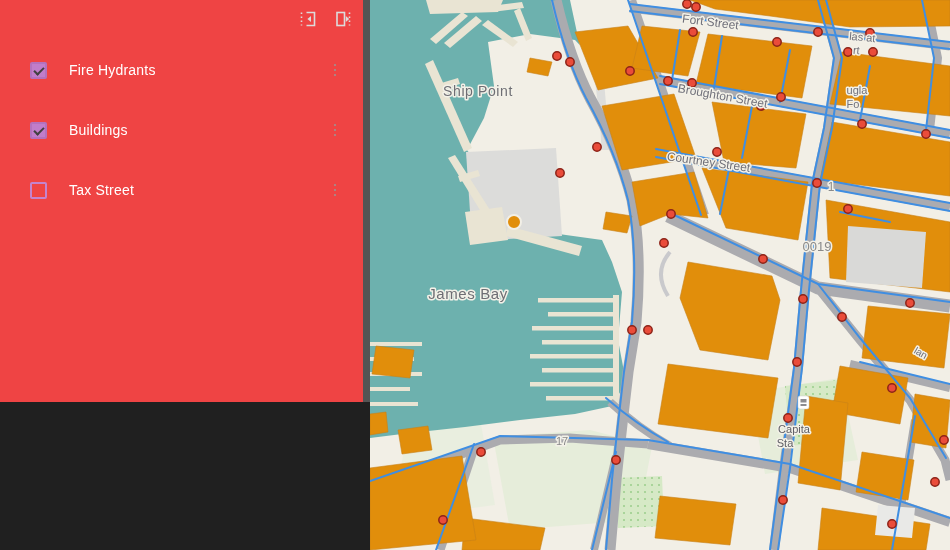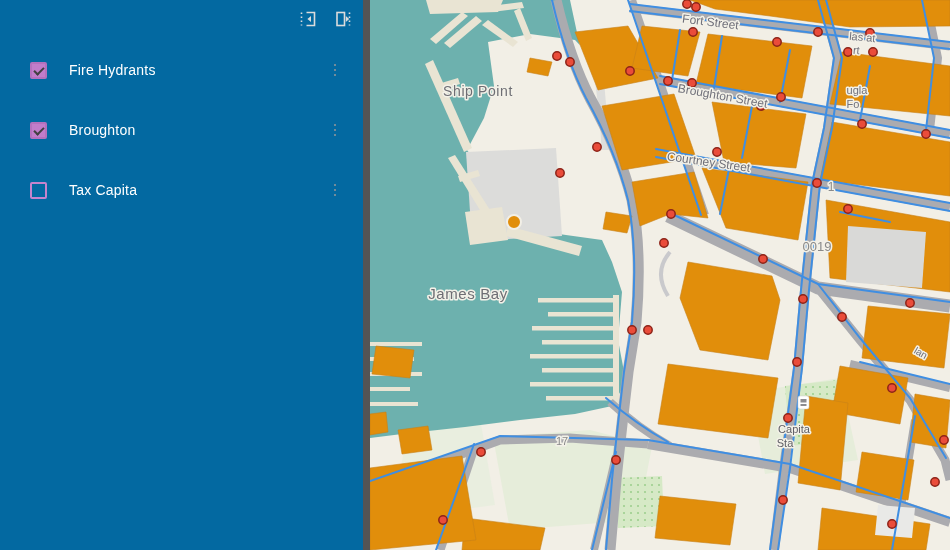--- a/index.html
+++ b/index.html
@@ -1,20 +1,20 @@
 <!DOCTYPE html>
 <html><head>
 <meta charset="utf-8">
 <style>
   html,body{margin:0;padding:0;background:#202020;}
   body{width:950px;height:550px;overflow:hidden;font-family:"Liberation Sans",sans-serif;}
   .app{display:flex;width:950px;height:550px;}
 
   
-  .sidebar{position:relative;width:370px;height:550px;background:#0369a1;flex:0 0 370px;}
+  .sidebar{position:relative;width:370px;height:402px;background:#ef4444;flex:0 0 370px;}
   .sidebar .edge{position:absolute;top:0;right:0;width:7px;height:100%;background:#545454;}
   .panel-tools{position:absolute;top:8px;right:16px;display:flex;gap:13px;}
   .tool-btn{width:22px;height:22px;display:flex;align-items:center;justify-content:center;cursor:pointer;background:transparent;border:none;padding:0;}
   .tool-btn svg{width:20px;height:20px;}
   .layers{padding-top:40px;}
   .layer-row{display:flex;align-items:center;height:60px;padding:0 30px;}
   .cb{position:relative;width:17px;height:17px;border:2px solid #c584cd;border-radius:2px;box-sizing:border-box;background:transparent;flex:0 0 17px;cursor:pointer;}
   .cb.checked{background:#c17dca;border-color:#b471bd;}
   .cb.checked::after{content:"";position:absolute;left:2px;top:3px;width:8px;height:4px;border-left:2.5px solid #414141;border-bottom:2.5px solid #414141;transform:rotate(-45deg);}
   .layer-label{margin-left:22px;color:#ffffff;font-size:14px;letter-spacing:.2px;}
@@ -60,30 +60,30 @@
         <span class="cb checked"></span>
         <span class="layer-label">Fire Hydrants</span>
         <button class="kebab">
             <i></i>
             <i></i>
             <i></i>
           </button>
       </div>
       <div class="layer-row">
         <span class="cb checked"></span>
-        <span class="layer-label">Broughton</span>
+        <span class="layer-label">Buildings</span>
         <button class="kebab">
             <i></i>
             <i></i>
             <i></i>
           </button>
       </div>
       <div class="layer-row">
         <span class="cb"></span>
-        <span class="layer-label">Tax Capita</span>
+        <span class="layer-label">Tax Street</span>
         <button class="kebab">
             <i></i>
             <i></i>
             <i></i>
           </button>
       </div>
     </div>
   </div>
 
   <div class="map">

